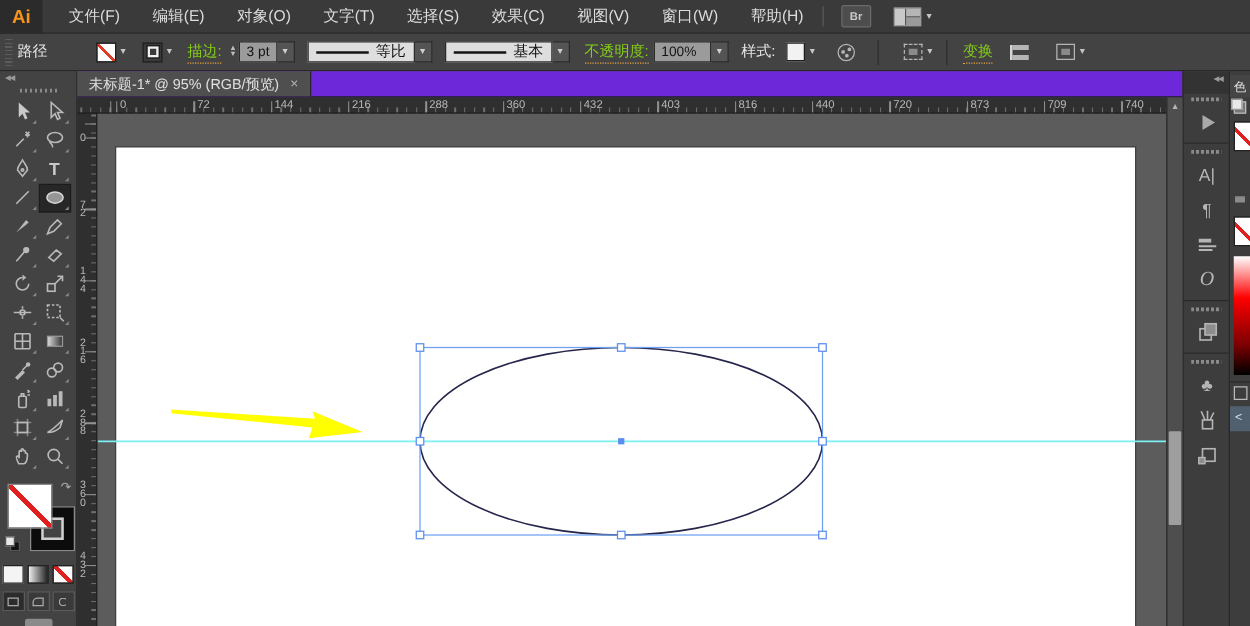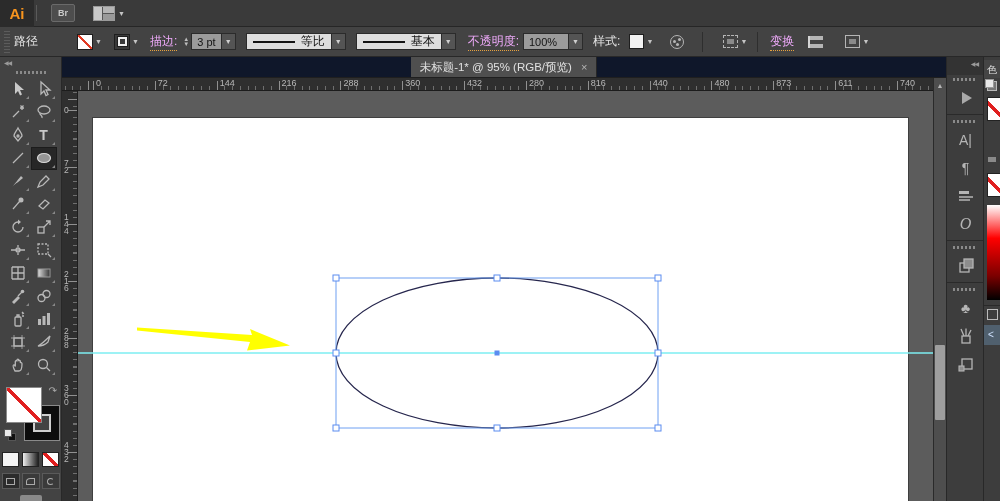--- a/index.html
+++ b/index.html
@@ -18,21 +18,21 @@
   .ws-icon .l{width:9px;background:#c9c9c9;border-right:1px solid #555;}
   .ws-icon .r{flex:1;display:flex;flex-direction:column;}
   .ws-icon .r div{flex:1;background:#9a9a9a;}
   .ws-icon .r div:first-child{border-bottom:1px solid #555;background:#b5b5b5;}
   .dd-arrow{color:#c5c5c5;font-size:7px;}
 
   
   .controlbar{height:30px;background:#434343;display:flex;align-items:center;border-bottom:1px solid #282828;}
   .cb-grip{width:6px;height:22px;margin:0 4px;background:repeating-linear-gradient(0deg,#5c5c5c 0 1px,transparent 1px 3px);}
   .cb-label{color:#e3e3e3;margin-right:34px;}
-  .cb-orange{color:#f0abfc;border-bottom:1px dotted #e8a23f;margin:0 4px;}
+  .cb-orange{color:#84cc16;border-bottom:1px dotted #e8a23f;margin:0 4px;}
   .cb-text{color:#e3e3e3;margin:0 4px;}
   .swatch-btn{display:flex;align-items:center;margin:0 5px;}
   .sw-none{width:16px;height:16px;background:linear-gradient(45deg,#fff 44%,#e03a24 44%,#e03a24 56%,#fff 56%);border:1px solid #1e1e1e;}
   .sw-stroke{width:16px;height:16px;background:#3a3a3a;border:1px solid #1e1e1e;display:flex;align-items:center;justify-content:center;}
   .sw-stroke div{width:9px;height:9px;border:2px solid #f0f0f0;outline:1px solid #1e1e1e;}
   .sw-white{width:15px;height:15px;background:#f2f2f2;border:1px solid #1e1e1e;}
   .mini-dd{width:11px;text-align:center;color:#c5c5c5;font-size:7px;}
   .stepper{display:flex;flex-direction:column;justify-content:center;color:#bdbdbd;font-size:6px;line-height:5px;margin:0 2px;}
   .val-box{height:17px;background:#9b9b9b;color:#141414;font-size:11px;display:flex;align-items:center;padding:0 5px;border:1px solid #2b2b2b;}
   .val-dd{width:14px;height:17px;background:#545454;border:1px solid #2b2b2b;border-left:none;color:#cfcfcf;font-size:7px;display:flex;align-items:center;justify-content:center;}
@@ -75,21 +75,21 @@
   .mode-row{display:flex;gap:2px;justify-content:center;margin-top:6px;}
   .mode-btn{width:18px;height:16px;background:#3a3a3a;border:1px solid #5a5a5a;display:flex;align-items:center;justify-content:center;}
   .mode-btn.on{background:#2c2c2c;}
   .mode-btn span{width:9px;height:7px;border:1px solid #aaa;display:block;}
   .mode-btn.b2 span{border-radius:50% 0 0 0;}
   .mode-btn.b3 span{width:7px;height:7px;border-radius:50%;border-right-color:transparent;}
   .screen-btn{width:22px;height:6px;background:#8a8a8a;border-radius:2px 2px 0 0;margin:6px auto 0;}
 
   
   .docarea{flex:1;display:flex;flex-direction:column;min-width:0;}
-  .tabrow{height:21px;background:#0f172a;display:flex;align-items:stretch;border-bottom:1px solid #1f1f1f;justify-content:center;}
+  .tabrow{height:21px;background:#6d28d9;display:flex;align-items:stretch;border-bottom:1px solid #1f1f1f;}
   .doctab{background:#4f4f4f;display:flex;align-items:center;padding:0 9px;gap:9px;font-size:11.5px;color:#e0e0e0;border-right:1px solid #262626;}
   .tab-close{color:#b5b5b5;font-size:11px;}
   .docbody{flex:1;display:flex;min-height:0;}
   .docmain{width:871px;display:flex;flex-direction:column;}
 
   
   .hruler{position:relative;height:13px;background:#2f2f2f;border-bottom:1px solid #1c1c1c;overflow:hidden;}
   .hr-minor{position:absolute;left:0;right:0;bottom:0;height:4px;background:repeating-linear-gradient(90deg,#6f6f6f 0 1px,transparent 1px 7.73px);background-position:31px 0;}
   .hr-major{position:absolute;left:0;right:0;bottom:0;height:9px;background:repeating-linear-gradient(90deg,#909090 0 1px,transparent 1px 61.85px);background-position:31px 0;}
   .hlabel{position:absolute;top:0;font-size:9px;color:#b8b8b8;left:calc(var(--i) * 61.85px + 34px);}
@@ -131,20 +131,31 @@
   .rs-picon{position:absolute;left:3px;top:252px;width:11px;height:11px;border:1px solid #bbb;}
   .rs-sel{position:absolute;left:0;top:268px;width:17px;height:20px;background:#50606e;color:#cfe2ff;font-size:10px;padding:4px 0 0 4px;}
 </style>
 </head>
 <body>
 
 <div class="window">
 
   <div class="menubar">
     <div class="ai-logo">Ai</div>
+    <div class="menu-items">
+        <span class="mitem" style="--i: 0;">文件(F)</span>
+        <span class="mitem" style="--i: 1;">编辑(E)</span>
+        <span class="mitem" style="--i: 2;">对象(O)</span>
+        <span class="mitem" style="--i: 3;">文字(T)</span>
+        <span class="mitem" style="--i: 4;">选择(S)</span>
+        <span class="mitem" style="--i: 5;">效果(C)</span>
+        <span class="mitem" style="--i: 6;">视图(V)</span>
+        <span class="mitem" style="--i: 7;">窗口(W)</span>
+        <span class="mitem" style="--i: 8;">帮助(H)</span>
+      </div>
     <div class="mb-sep"></div>
     <div class="br-btn">Br</div>
     <div class="ws-btn">
       <div class="ws-icon">
           <div class="l"></div>
           <div class="r">
             <div></div>
             <div></div>
           </div>
         </div>
@@ -401,26 +412,26 @@
             <div class="hr-minor"></div>
             <div class="hr-major"></div>
             <div>
                 <span class="hlabel" style="--i: 0;">0</span>
                 <span class="hlabel" style="--i: 1;">72</span>
                 <span class="hlabel" style="--i: 2;">144</span>
                 <span class="hlabel" style="--i: 3;">216</span>
                 <span class="hlabel" style="--i: 4;">288</span>
                 <span class="hlabel" style="--i: 5;">360</span>
                 <span class="hlabel" style="--i: 6;">432</span>
-                <span class="hlabel" style="--i: 7;">280</span>
+                <span class="hlabel" style="--i: 7;">403</span>
                 <span class="hlabel" style="--i: 8;">816</span>
                 <span class="hlabel" style="--i: 9;">440</span>
-                <span class="hlabel" style="--i: 10;">480</span>
+                <span class="hlabel" style="--i: 10;">720</span>
                 <span class="hlabel" style="--i: 11;">873</span>
-                <span class="hlabel" style="--i: 12;">611</span>
+                <span class="hlabel" style="--i: 12;">709</span>
                 <span class="hlabel" style="--i: 13;">740</span>
               </div>
           </div>
           <div class="canvasrow">
             <div class="vruler">
               <div class="vr-minor"></div>
               <div class="vr-major"></div>
               <div>
                   <span class="vlabel" style="--i: 0;">0</span>
                   <span class="vlabel" style="--i: 1;">72</span>

